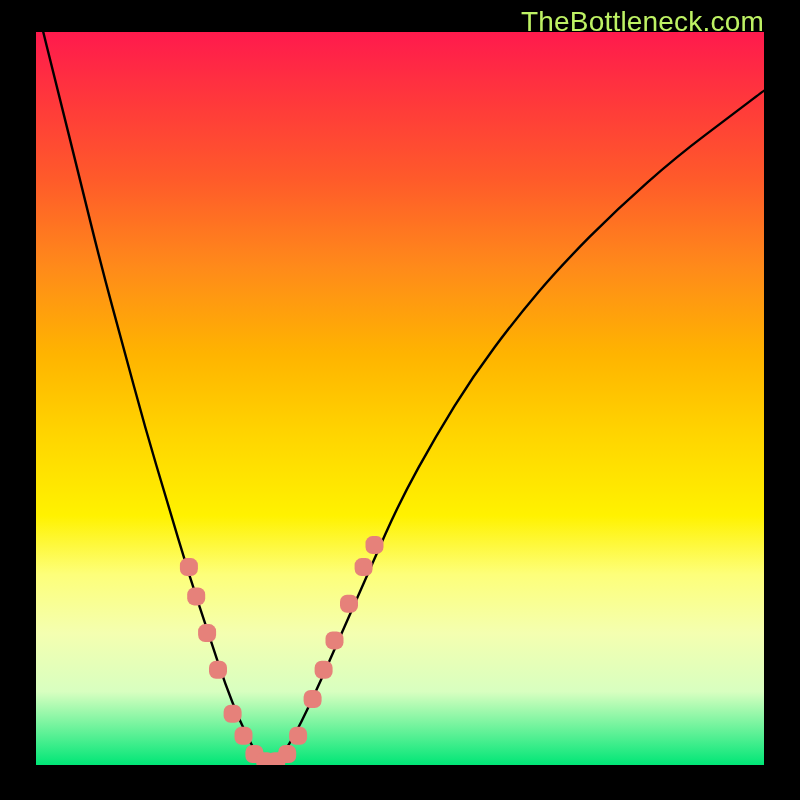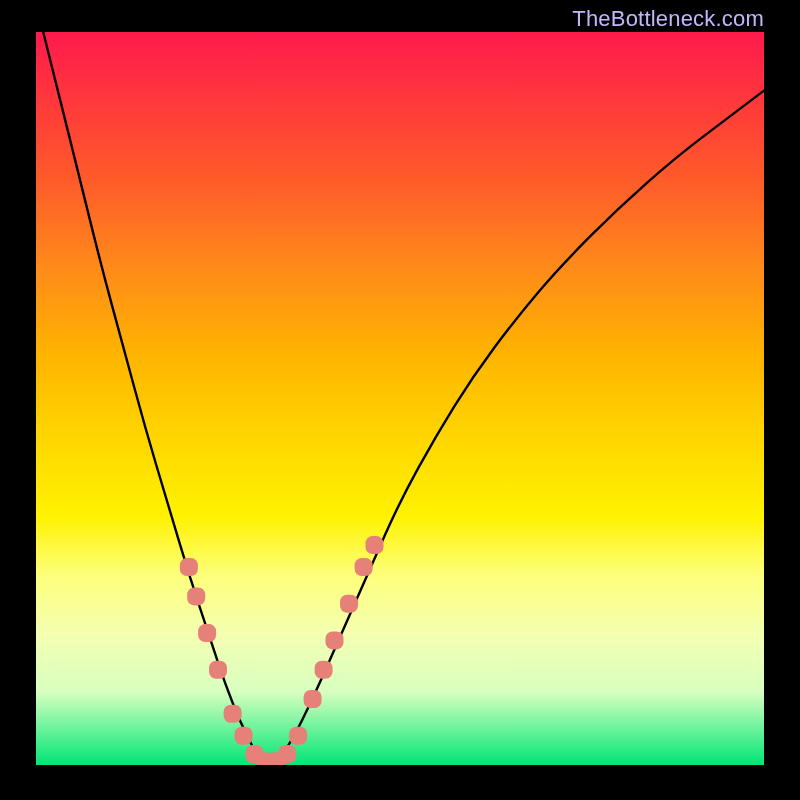--- a/index.html
+++ b/index.html
@@ -33,22 +33,22 @@
       #fff200 66%,
       #fdff7a 74%,
       #f4ffb0 82%,
       #d8ffc0 90%,
       #00e676 100%);
   }
   .watermark {
     position: absolute;
     top: 6px;
     right: 36px;
-    color: #c4b5fd;
-    font-size: 22px;
+    color: #bef264;
+    font-size: 28px;
     font-weight: 500;
     letter-spacing: 0.2px;
     z-index: 10;
   }
   svg.overlay {
     position: absolute;
     left: 36px;
     top: 32px;
     width: 728px;
     height: 733px;

